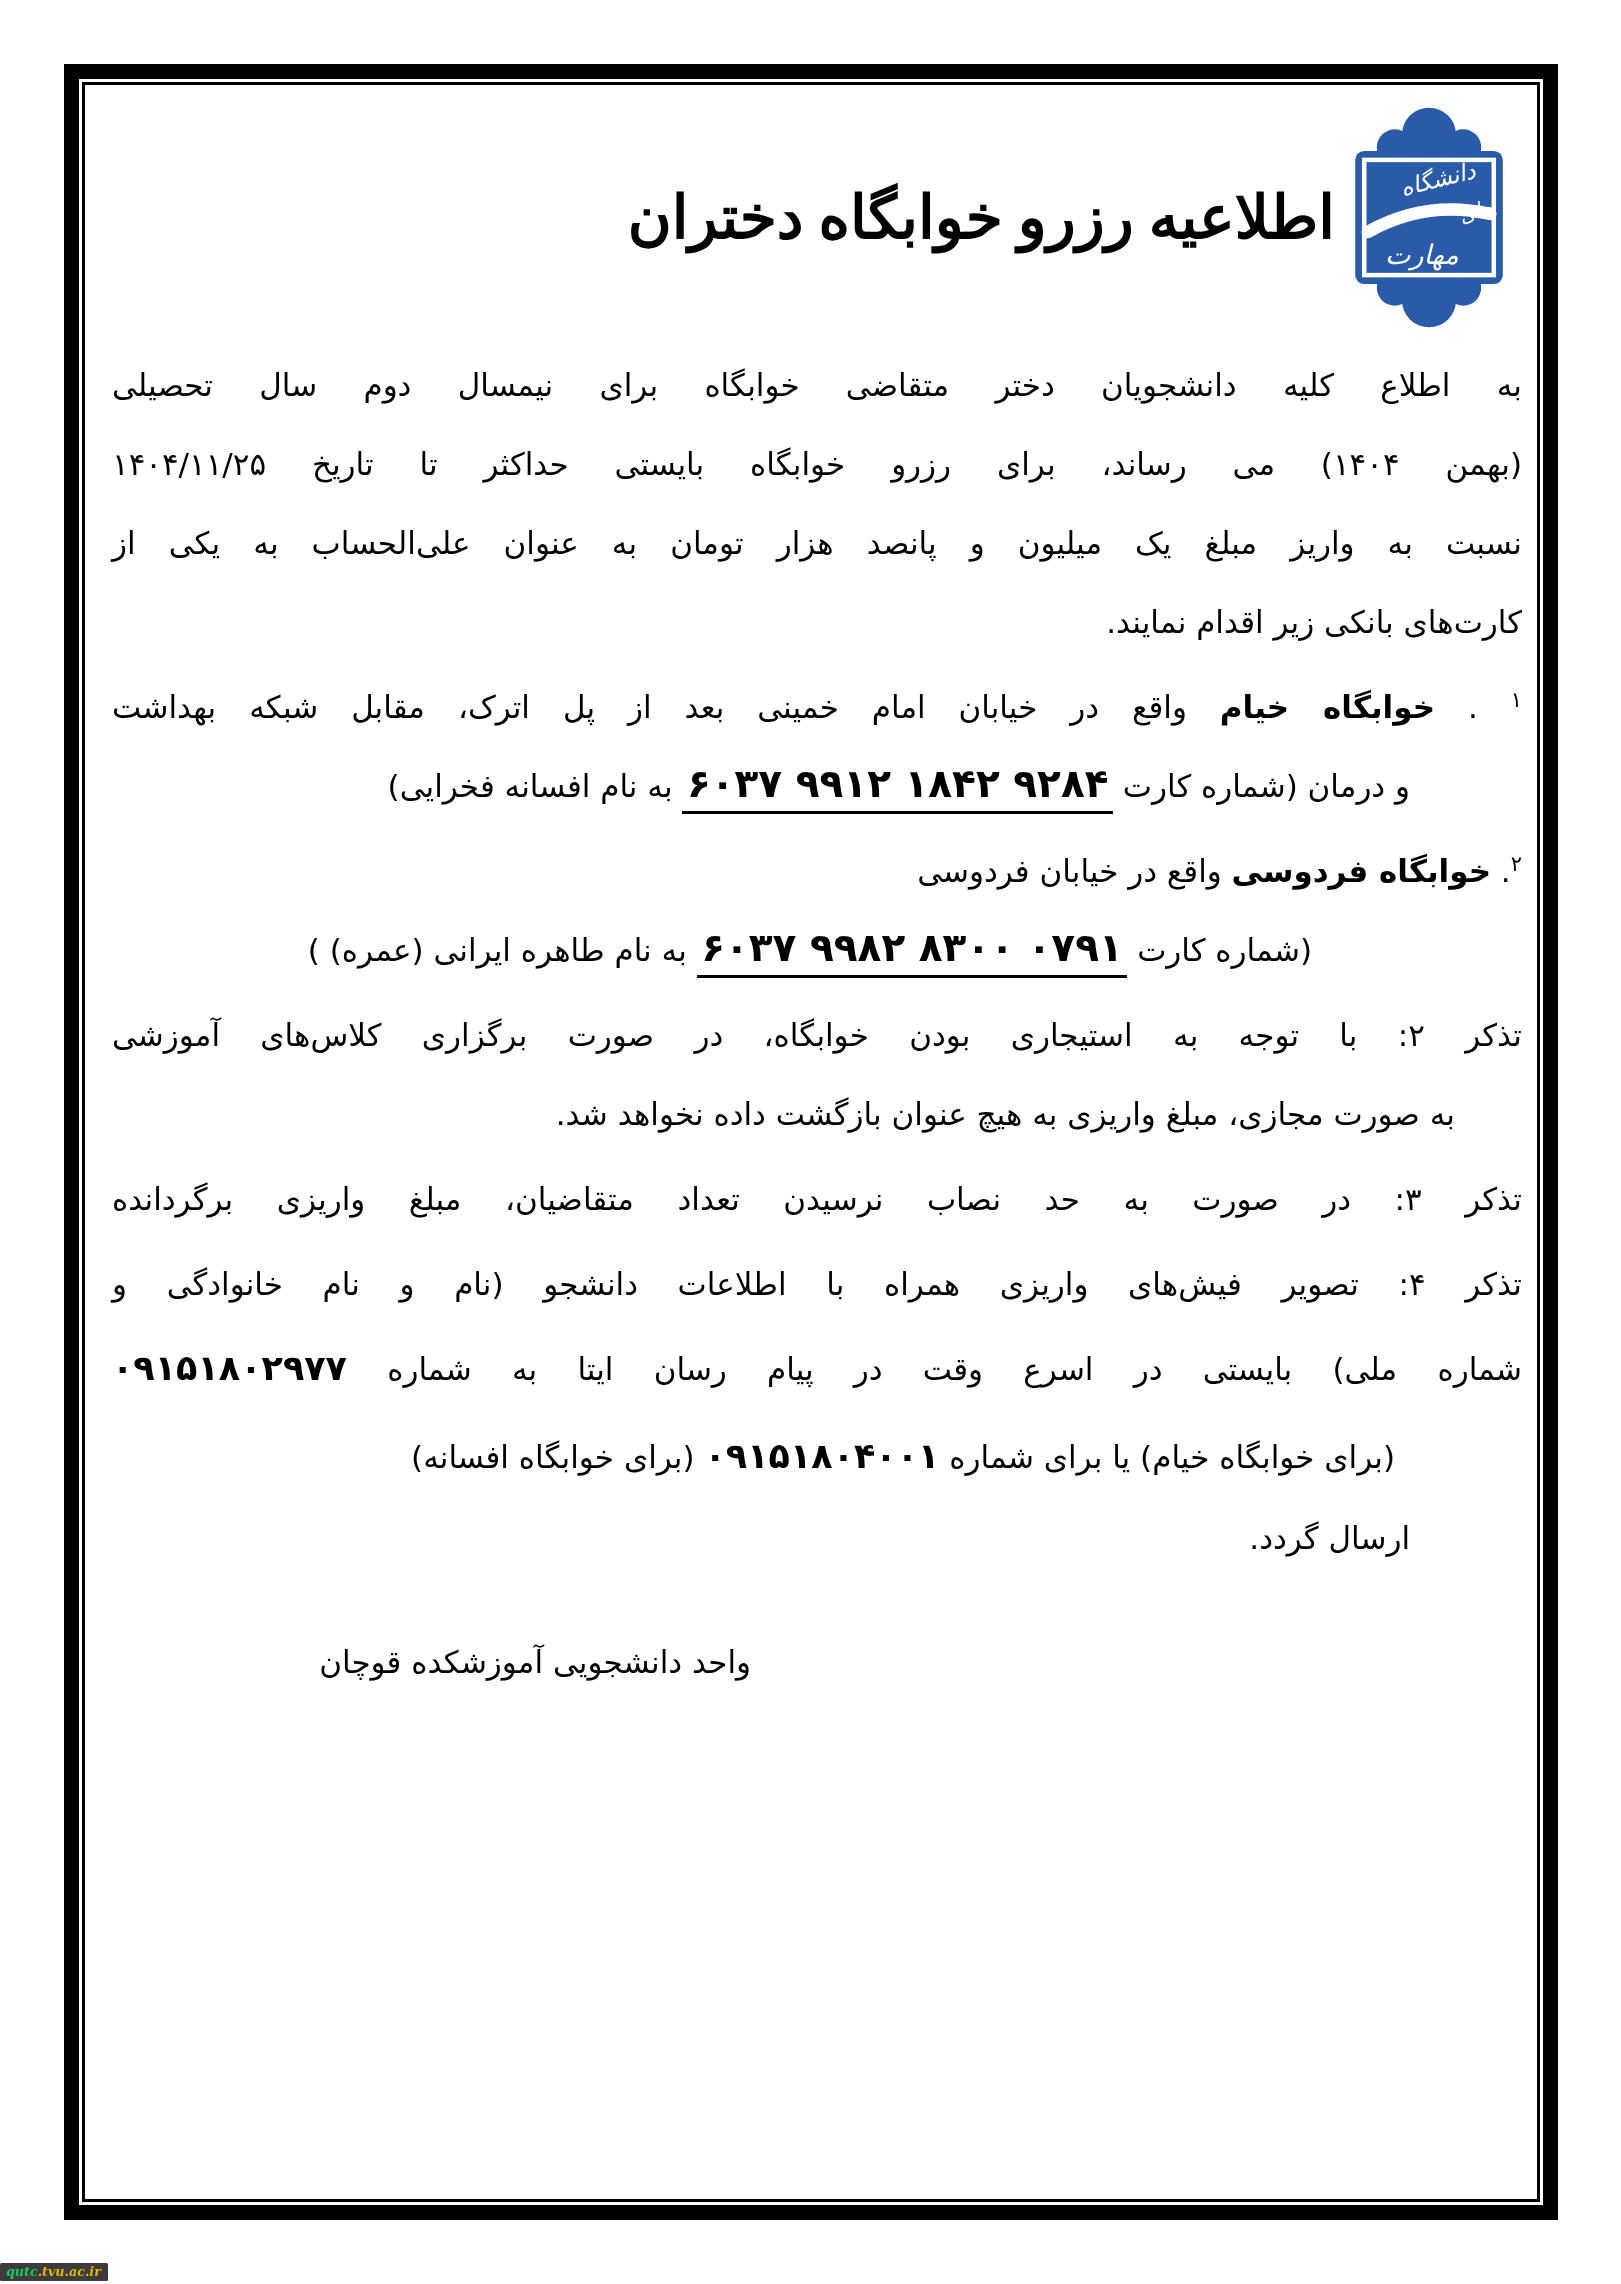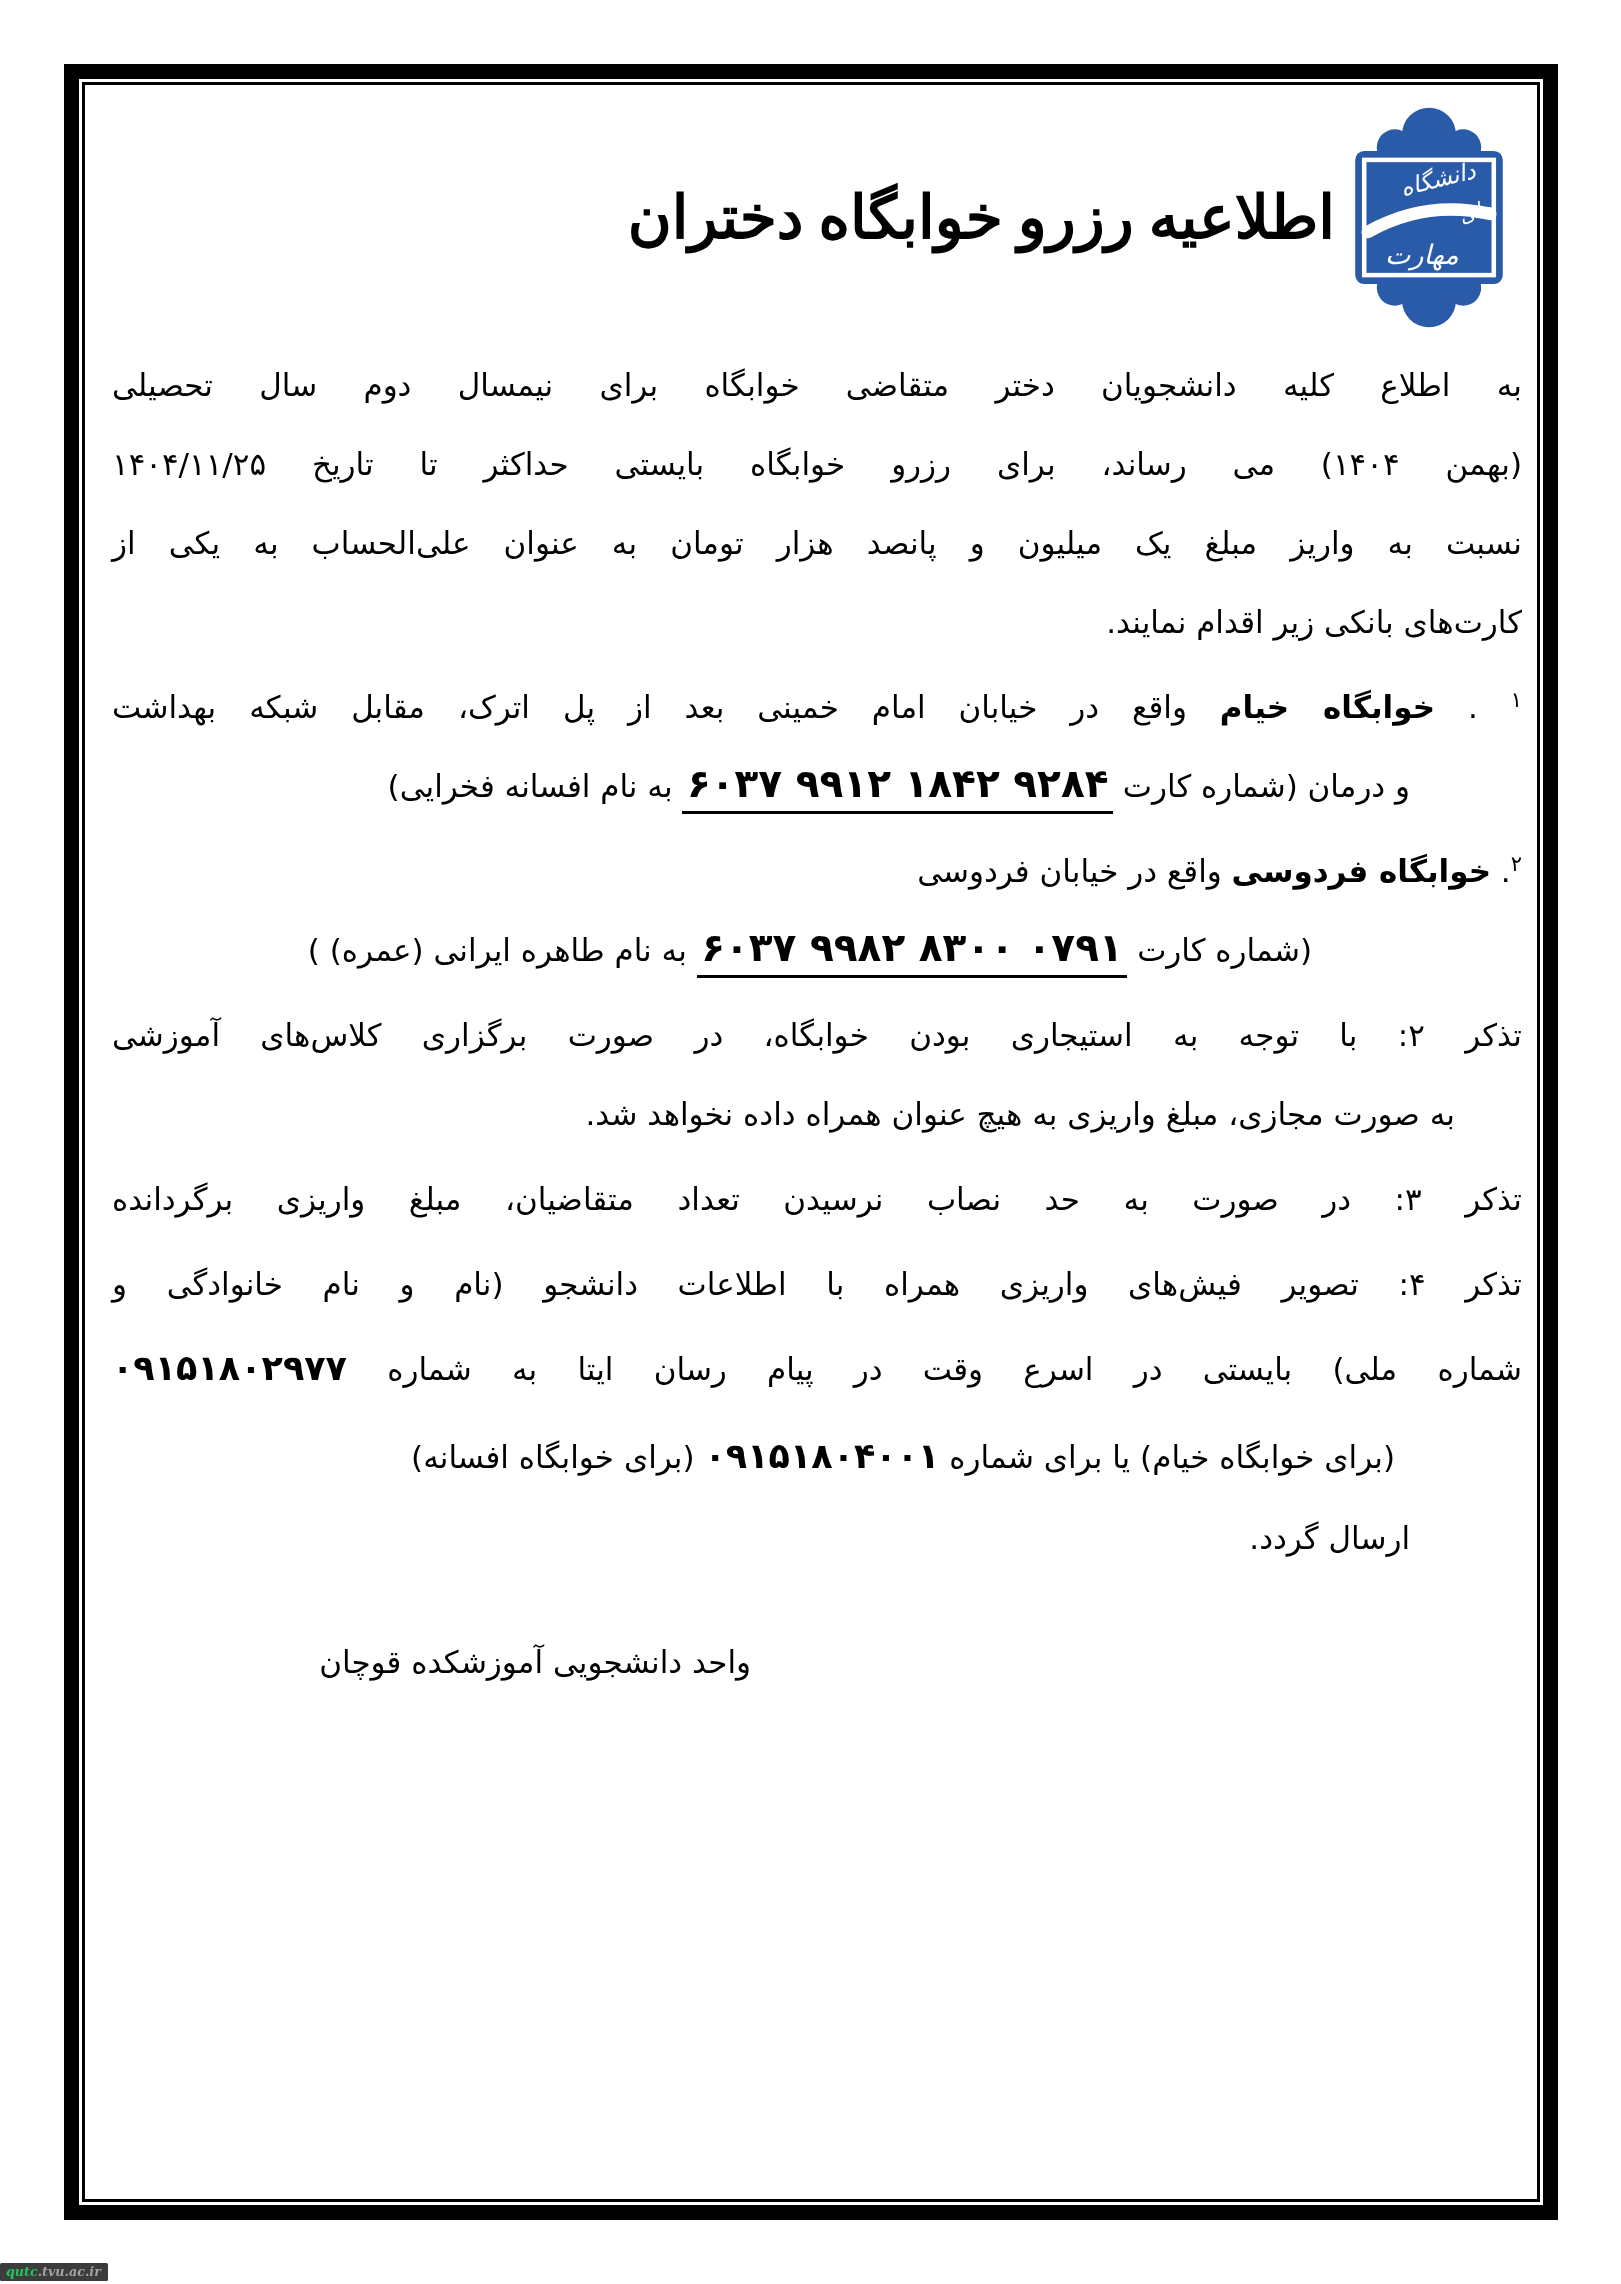--- a/index.html
+++ b/index.html
@@ -100,21 +100,21 @@
           <span class="item-num">۲</span><span>. </span><span class="bold">خوابگاه فردوسی</span><span> واقع در خیابان فردوسی</span>
         </div>
         <div class="line right ind280">
           <span>(شماره کارت </span><span class="card-number">۶۰۳۷ ۹۹۸۲ ۸۳۰۰ ۰۷۹۱</span><span> به نام طاهره ایرانی (عمره) )</span>
         </div>
       </div>
 
 
       <div class="para">
         <div class="line jfull">تذکر ۲: با توجه به استیجاری بودن خوابگاه، در صورت برگزاری کلاس‌های آموزشی</div>
-        <div class="line right ind90">به صورت مجازی، مبلغ واریزی به هیچ عنوان همراه داده نخواهد شد.</div>
+        <div class="line right ind90">به صورت مجازی، مبلغ واریزی به هیچ عنوان بازگشت داده نخواهد شد.</div>
       </div>
 
       <div class="para">
         <div class="line jfull">تذکر ۳: در صورت به حد نصاب نرسیدن تعداد متقاضیان، مبلغ واریزی برگردانده</div>
       </div>
 
       <div class="para">
         <div class="line jfull">تذکر ۴: تصویر فیش‌های واریزی همراه با اطلاعات دانشجو (نام و نام خانوادگی و</div>
         <div class="line jfull">
           <span>شماره ملی) بایستی در اسرع وقت در پیام رسان ایتا به شماره </span><span class="phone">۰۹۱۵۱۸۰۲۹۷۷</span>
@@ -125,15 +125,15 @@
         <div class="line right ind150">ارسال گردد.</div>
       </div>
 
       <div class="signature">واحد دانشجویی آموزشکده قوچان</div>
 
     </div>
   </div>
 </div>
 
 <div class="watermark">
-  <span style="color:#22c55e;">qutc</span><span style="color:#a3a3a3;">.tvu.ac.ir</span>
+  <span style="color:#22c55e;">qutc</span><span style="color:#eab308;">.tvu.ac.ir</span>
 </div>
 
 
 </body></html>

